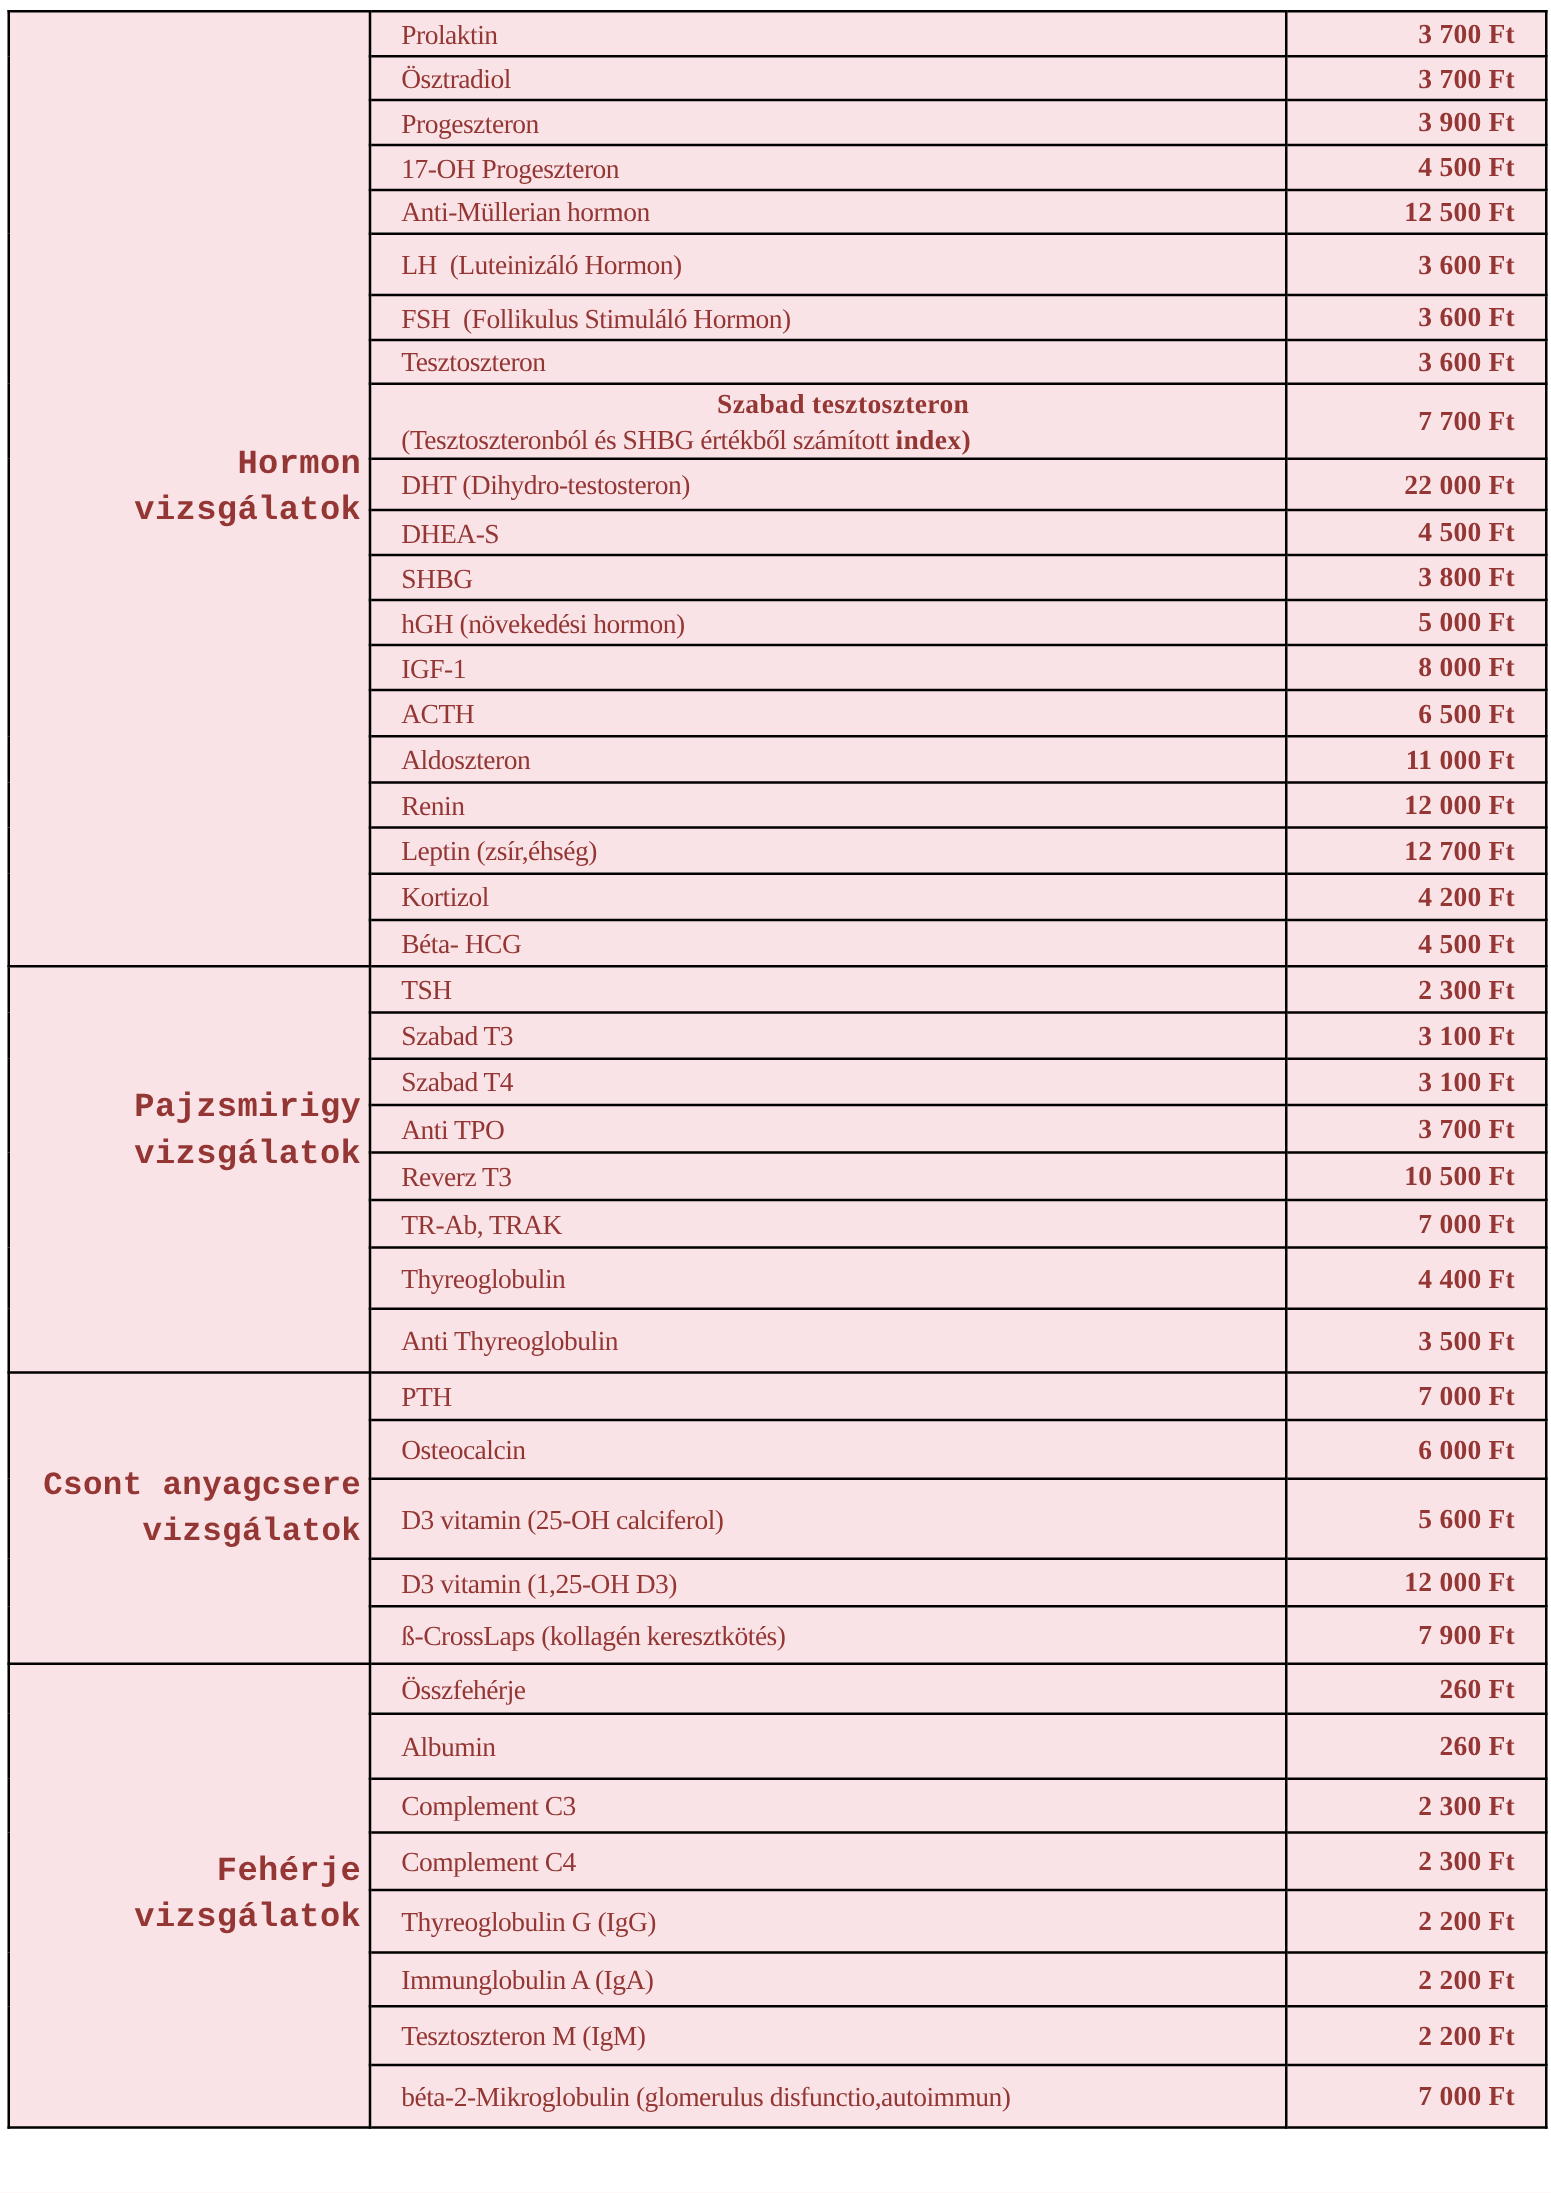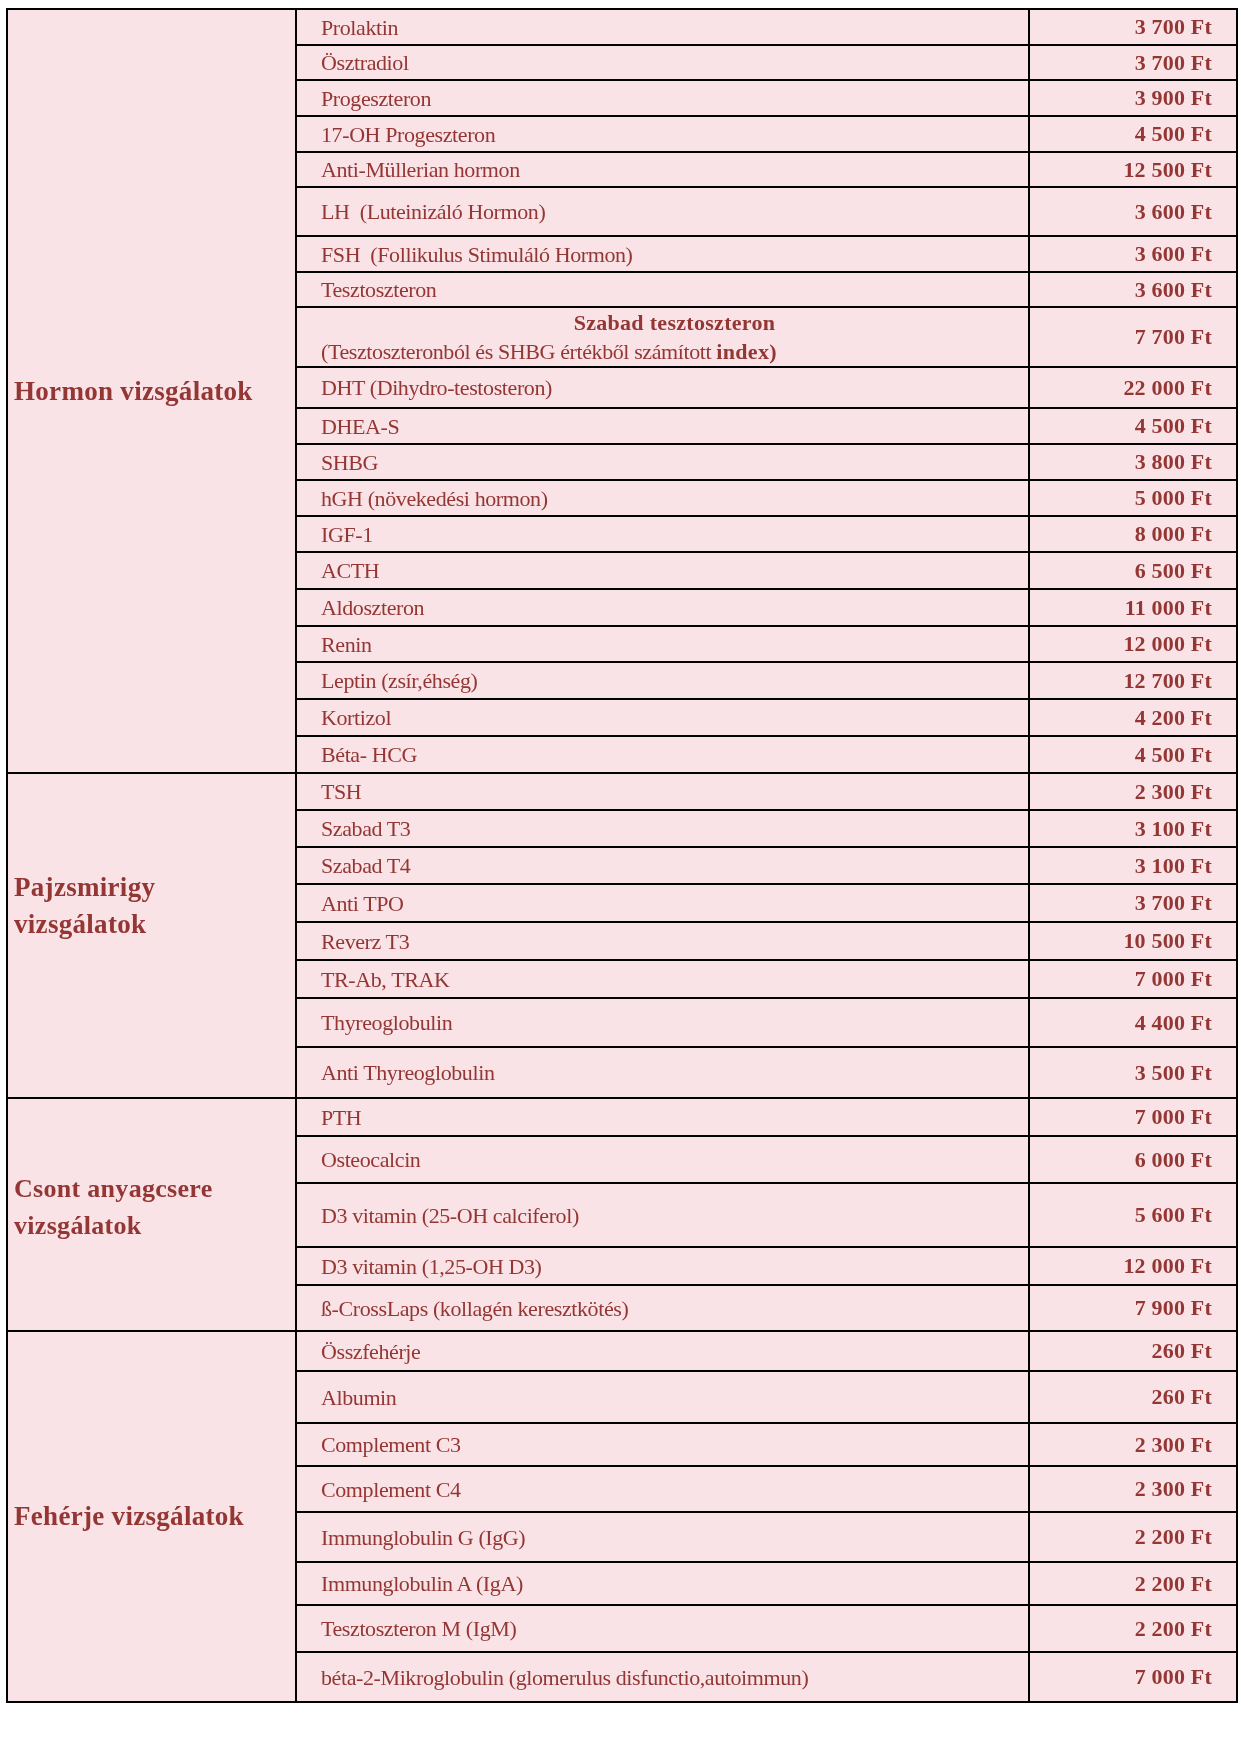--- a/index.html
+++ b/index.html
@@ -29,26 +29,27 @@
     vertical-align: middle;
   }
   #price-table tr.thin-top td.name,
   #price-table tr.thin-top td.price {
     border-top-width: 1px;
   }
   col.c-cat { width: 289px; }
   col.c-name { width: 733px; }
   col.c-price { width: 208px; }
   td.cat {
-    text-align: left;
+    text-align: right;
     font-weight: bold;
     font-size: 27px;
     line-height: 37px;
     letter-spacing: 0.3px;
     padding: 0 6px !important;
+    font-family: Liberation Mono, monospace;
   }
   td.cat.wide { font-size: 26px; }
   td.name {
     font-size: 22px;
     padding-left: 24px !important;
     letter-spacing: -0.4px;
     line-height: 29px;
   }
   td.price {
     text-align: right;
@@ -231,21 +232,21 @@
     </tr>
     <tr class="thin-top" style="height:43px">
       <td class="name">Complement C3</td>
       <td class="price">2 300 Ft</td>
     </tr>
     <tr style="height:46px">
       <td class="name">Complement C4</td>
       <td class="price">2 300 Ft</td>
     </tr>
     <tr class="thin-top" style="height:50px">
-      <td class="name">Immunglobulin G (IgG)</td>
+      <td class="name">Thyreoglobulin G (IgG)</td>
       <td class="price">2 200 Ft</td>
     </tr>
     <tr style="height:43px">
       <td class="name">Immunglobulin A (IgA)</td>
       <td class="price">2 200 Ft</td>
     </tr>
     <tr style="height:47px">
       <td class="name">Tesztoszteron M (IgM)</td>
       <td class="price">2 200 Ft</td>
     </tr>

